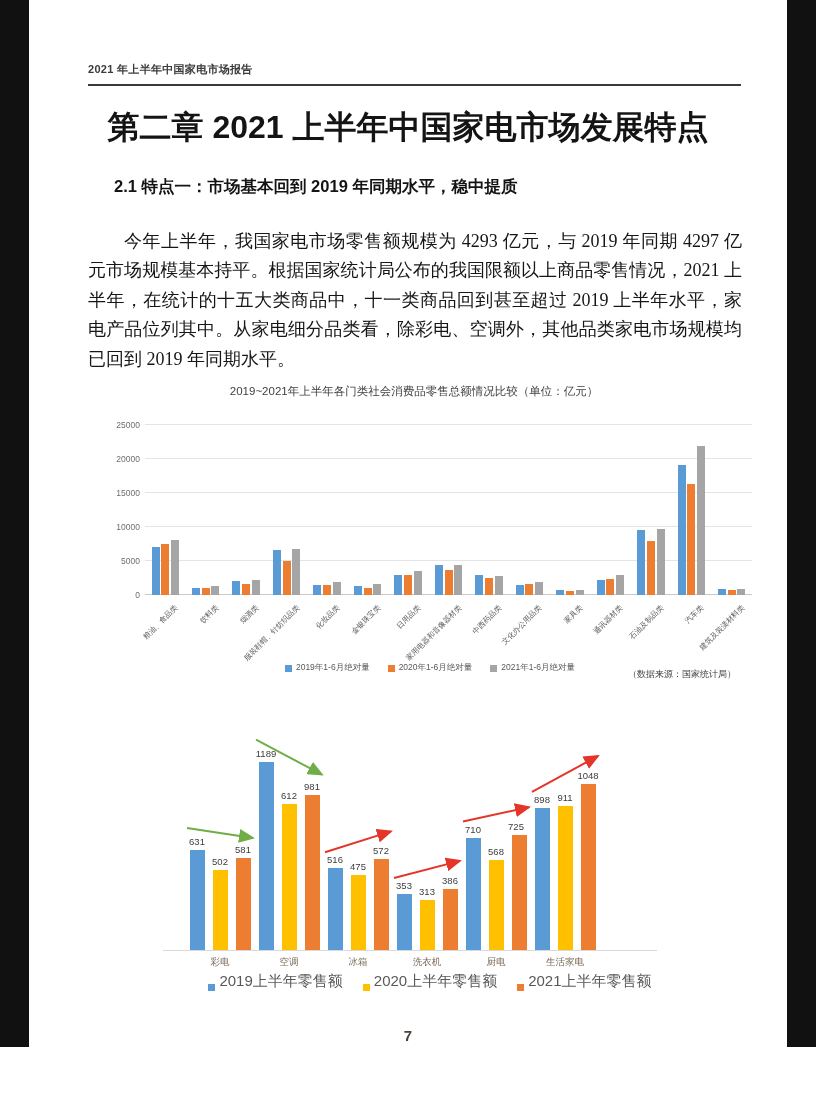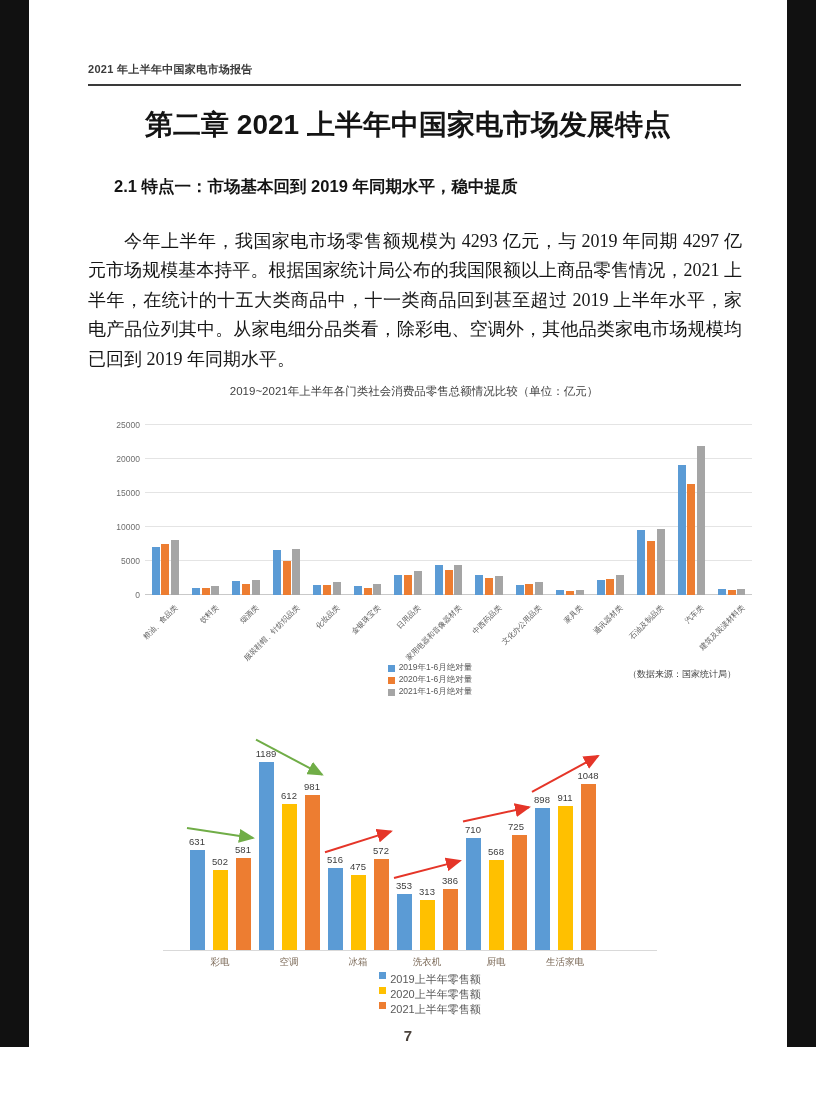--- a/index.html
+++ b/index.html
@@ -4,21 +4,21 @@
 <style>
   html,body{margin:0;padding:0;background:#ffffff;}
   #page{position:relative;width:816px;height:1047px;background:#ffffff;overflow:hidden;
         font-family:"Liberation Sans",sans-serif;}
   .abs{position:absolute;}
   .matte{position:absolute;top:0;width:29px;height:1099px;background:#111111;}
   #matte-l{left:0;}
   #matte-r{right:0;}
   #doc-header{left:88px;top:62px;font-size:11px;font-weight:600;color:#3b3b3b;letter-spacing:.3px;}
   #header-rule{left:88px;top:84px;width:653px;height:2px;background:#3a3a3a;}
-  #chapter-title{left:82px;top:106px;width:652px;text-align:center;font-size:28px;font-weight:bold;color:#141414;}
+  #chapter-title{left:82px;top:106px;width:652px;text-align:center;font-size:32px;font-weight:bold;color:#141414;}
   #section-heading{left:114px;top:176px;font-size:16.5px;font-weight:bold;color:#141414;}
   #body-paragraph{left:88px;top:227px;width:654px;font-size:18px;line-height:29.4px;
         font-family:"Liberation Serif",serif;color:#161616;text-align:justify;text-indent:2em;}
   #c1-title{left:88px;top:384px;width:652px;text-align:center;font-size:11.5px;color:#3f3f3f;}
   #c2-title{left:88px;top:710px;width:652px;text-align:center;font-size:11.5px;color:#3f3f3f;}
   #c1-yaxis{left:95px;top:425px;width:45px;height:170px;}
   #c1-plot{left:145px;top:425px;width:607px;height:170px;}
   #c1-xlabels{left:145px;top:600px;width:607px;height:62px;}
   #c1-legend{left:120px;top:662px;width:620px;}
   #src-note{right:80px;top:668px;font-size:9px;color:#3f3f3f;}
@@ -28,23 +28,23 @@
   #c2-legend{left:120px;top:972px;width:620px;}
   #page-number{left:0;right:0;top:1027px;text-align:center;font-size:15px;font-weight:bold;color:#4a423c;}
   .gridline{position:absolute;left:0;width:100%;height:1px;background:#e4e4e4;}
   .baseline1{position:absolute;left:0;bottom:0;width:100%;height:1px;background:#c9c9c9;}
   .bar{position:absolute;bottom:0;}
   .ylab{position:absolute;right:0;font-size:8.5px;color:#6e6e6e;}
   .xlab1{position:absolute;font-size:7.5px;color:#595959;text-align:right;white-space:nowrap;
         width:140px;transform-origin:100% 0;transform:rotate(-45deg);}
   .dlab{position:absolute;font-size:9.5px;color:#3d3d3d;text-align:center;width:44px;}
   .xlab2{position:absolute;top:0;font-size:9.5px;color:#7c6a58;text-align:center;}
-  .legend{position:absolute;display:flex;justify-content:center;align-items:center;flex-direction:column;}
+  .legend{position:absolute;display:flex;justify-content:center;align-items:center;}
   .li{display:flex;align-items:center;margin:0 9px;font-size:8.5px;color:#595959;}
-  .li2{display:flex;align-items:flex-start;margin:0 10px;font-size:11px;color:#595959;}
+  .li2{display:flex;align-items:flex-end;margin:0 10px;font-size:15px;color:#595959;}
   .sw{width:7px;height:7px;margin-right:4px;display:inline-block;}
 </style>
 </head>
 <body>
 
 <div id="page">
   <div class="matte" id="matte-l"></div>
   <div class="matte" id="matte-r"></div>
 
   <div class="abs" id="doc-header">2021 年上半年中国家电市场报告</div>

